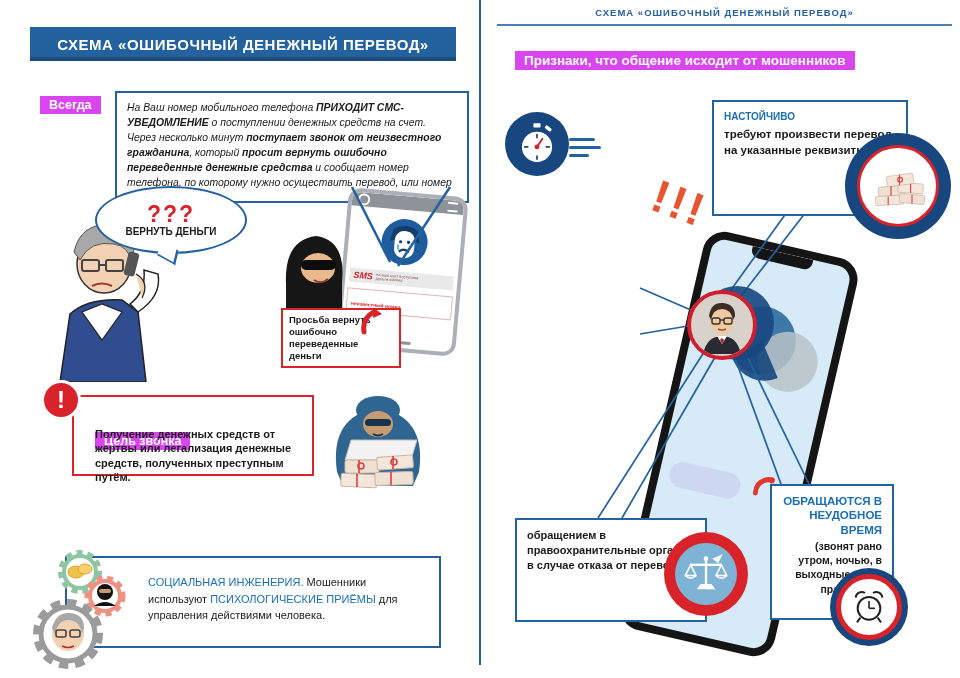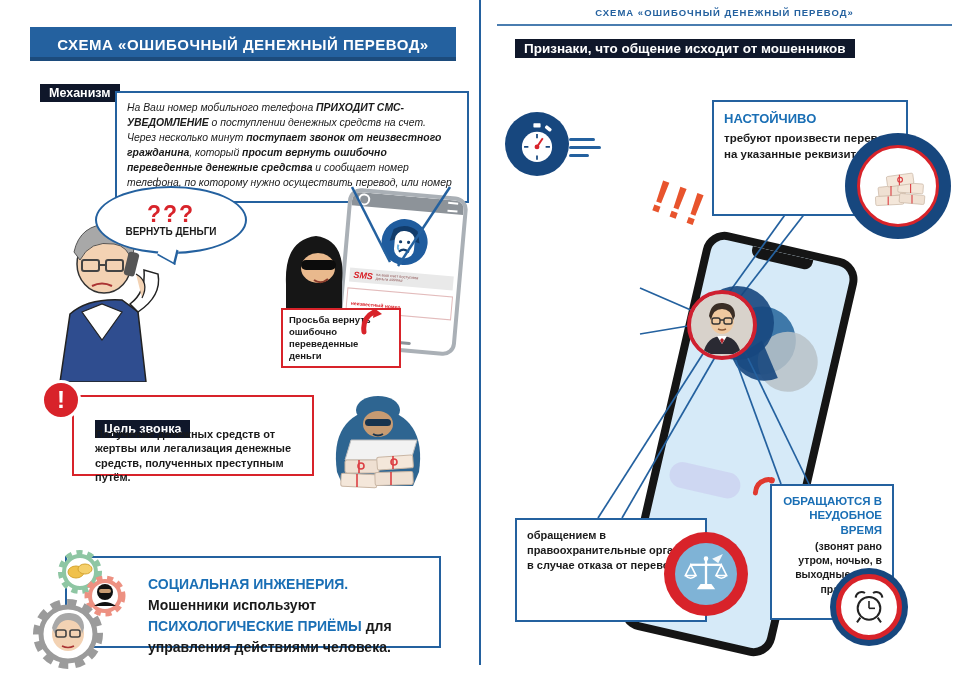--- a/index.html
+++ b/index.html
@@ -3,21 +3,21 @@
 <meta charset="utf-8">
 <style>
   html,body{margin:0;padding:0;background:#fff;}
   .canvas{position:relative;width:960px;height:678px;background:#fff;overflow:hidden;
           font-family:"Liberation Sans",sans-serif;color:#1a1a1a;}
   .abs{position:absolute;}
   
   .title-banner{left:30px;top:27px;width:426px;height:34px;background:#24619f;color:#fff;
     font-weight:bold;font-size:15px;letter-spacing:.5px;display:flex;align-items:center;justify-content:center;
     box-shadow:inset 0 -4px 0 rgba(0,0,0,.22);}
-  .tag{background:#0f172a;color:#fff;font-weight:bold;padding:2px 9px;font-size:12.5px;white-space:nowrap;}
+  .tag{background:#d946ef;color:#fff;font-weight:bold;padding:2px 9px;font-size:12.5px;white-space:nowrap;margin-top:12px;}
   
   .legend-box{left:115px;top:91px;width:330px;height:94px;border:2px solid #24619f;background:#fff;
     padding:7px 10px;font-size:10.4px;font-style:italic;line-height:1.45;}
   .legend-box .b{font-weight:bold;}
   
   .bubble{left:95px;top:186px;width:148px;height:64px;border:2.5px solid #24619f;border-radius:50%;
     background:#fff;display:flex;flex-direction:column;align-items:center;justify-content:center;z-index:4;}
   .bubble .q{color:#d8232a;font-weight:bold;font-size:23px;line-height:1;letter-spacing:2px;}
   .bubble .t{font-weight:bold;font-size:10px;margin-top:0;}
   .bubble-tail{left:160px;top:244px;width:14px;height:16px;background:#fff;z-index:5;
@@ -41,31 +41,31 @@
     padding:4px 6px;font-size:9.5px;font-weight:bold;line-height:1.25;z-index:6;}
   
   .goal-box{left:72px;top:395px;width:238px;height:77px;border:2.5px solid #d8232a;background:#fff;z-index:3;}
   .goal-excl{left:41px;top:380px;width:34px;height:34px;border-radius:50%;background:#d8232a;border:3px solid #fff;
     color:#fff;font-weight:bold;font-size:24px;display:flex;align-items:center;justify-content:center;z-index:4;}
   .goal-tag{left:95px;top:420px;z-index:5;}
   .goal-text{left:95px;top:427px;width:210px;font-size:11px;font-weight:bold;line-height:1.3;z-index:5;}
   
   .mech-tag{left:40px;top:529px;font-size:13px;}
   .social-box{left:65px;top:556px;width:372px;height:88px;border:2px solid #24619f;background:#fff;z-index:1;}
-  .social-text{left:148px;top:574px;width:280px;font-size:14px;font-weight:bold;line-height:1.5;z-index:3;}
+  .social-text{left:148px;top:574px;width:280px;font-size:11px;font-weight:normal;line-height:1.5;z-index:3;}
   .hl{color:#1a6fb5;}
   
   .divider{left:479px;top:0;width:2px;height:665px;background:#24619f;}
   .r-header{left:497px;top:7px;width:455px;text-align:center;color:#24619f;font-weight:bold;
     font-size:9.5px;letter-spacing:1px;}
   .r-header-line{left:497px;top:24px;width:455px;height:2px;background:#4a7db0;}
   .r-banner{left:515px;top:39px;font-size:13.5px;}
   
   .callout{border:2px solid #24619f;background:#fff;padding:8px 10px;font-weight:bold;z-index:4;}
-  .callout .title{color:#1a6fb5;font-size:13px;margin-bottom:2px;}
+  .callout .title{color:#1a6fb5;font-size:10px;margin-bottom:2px;}
   .urgent-box{left:520px;top:176px;width:104px;height:148px;font-size:12px;line-height:1.45;}
   .insistent-box{left:712px;top:100px;width:172px;height:96px;font-size:11.5px;line-height:1.4;}
   .intimidate-box{left:515px;top:518px;width:168px;height:84px;font-size:11px;line-height:1.35;}
   .inconvenient-box{left:770px;top:484px;width:100px;height:116px;font-size:10.5px;line-height:1.35;text-align:right;}
   .inconvenient-box .title{font-size:11.5px;line-height:1.25;}
   
   .excl-marks{left:652px;top:176px;color:#e8542d;font-weight:bold;font-size:46px;letter-spacing:3px;
     transform:rotate(20deg);z-index:2;}
   .circle{border-radius:50%;display:flex;align-items:center;justify-content:center;}
   .stopwatch-circle{left:505px;top:112px;width:64px;height:64px;background:#17477e;z-index:4;}
@@ -91,21 +91,21 @@
   svg{display:block;}
   .lines-overlay{left:0;top:0;width:960px;height:678px;z-index:2;pointer-events:none;}
 </style>
 </head>
 <body>
 
 <div class="canvas">
 
   <div class="abs title-banner">СХЕМА «ОШИБОЧНЫЙ ДЕНЕЖНЫЙ ПЕРЕВОД»</div>
 
-  <div class="abs tag" style="left:40px;top:84px;">Механизм</div>
+  <div class="abs tag" style="left:40px;top:84px;">Всегда</div>
 
   <div class="abs legend-box">
     <span>На Ваш номер мобильного телефона </span><span class="b">ПРИХОДИТ СМС-УВЕДОМЛЕНИЕ</span><span> о поступлении денежных средств на счет. Через несколько минут </span><span class="b">поступает звонок от неизвестного гражданина</span><span>, который </span><span class="b">просит вернуть ошибочно переведенные денежные средства</span><span> и сообщает номер телефона, по которому нужно осуществить перевод, или номер банковской карты.</span>
   </div>
 
   <div class="abs" style="left:30px;top:212px;z-index:3;">
     <svg width="150" height="170" viewBox="0 0 150 170">
       <path d="M30 170 L40 102 Q58 86 92 88 L108 100 L116 170 Z" fill="#2f4d8f" stroke="#222" stroke-width="1.5"></path>
       <path d="M52 100 L72 92 L92 100 L72 128 Z" fill="#fff" stroke="#222" stroke-width="1.2"></path>
       <path d="M108 100 Q132 84 128 62 L114 58 Q116 80 100 92 Z" fill="#fff" stroke="#222" stroke-width="1.5"></path>

